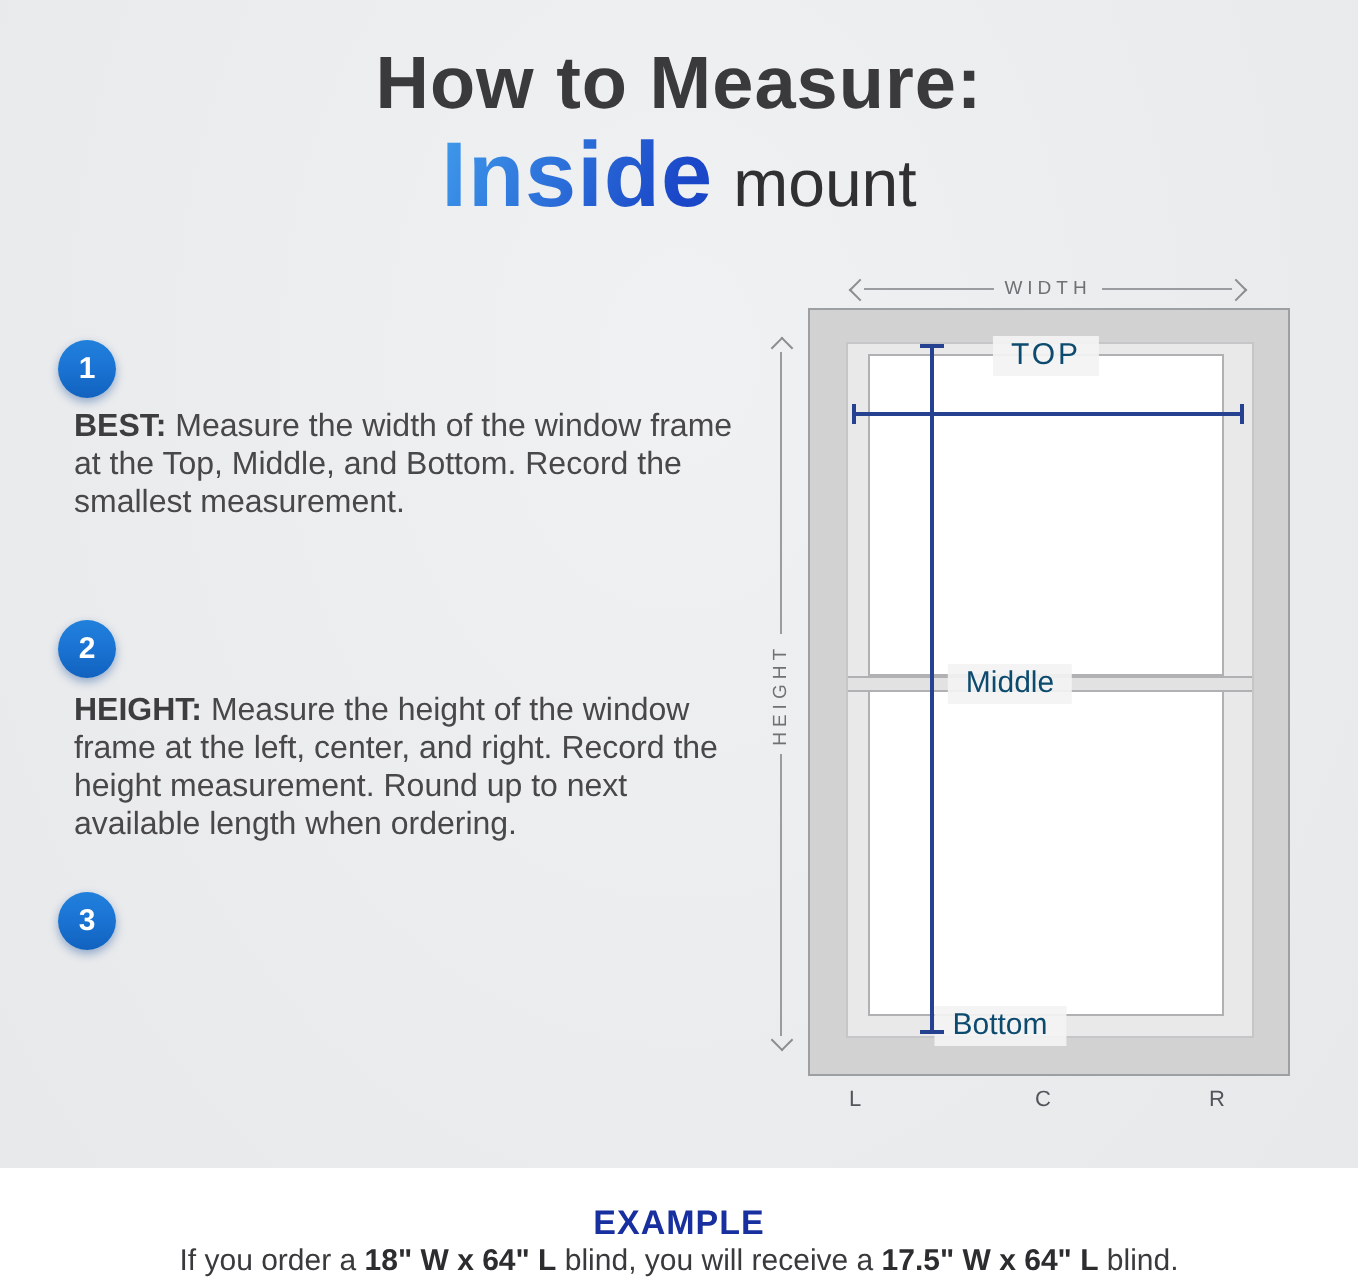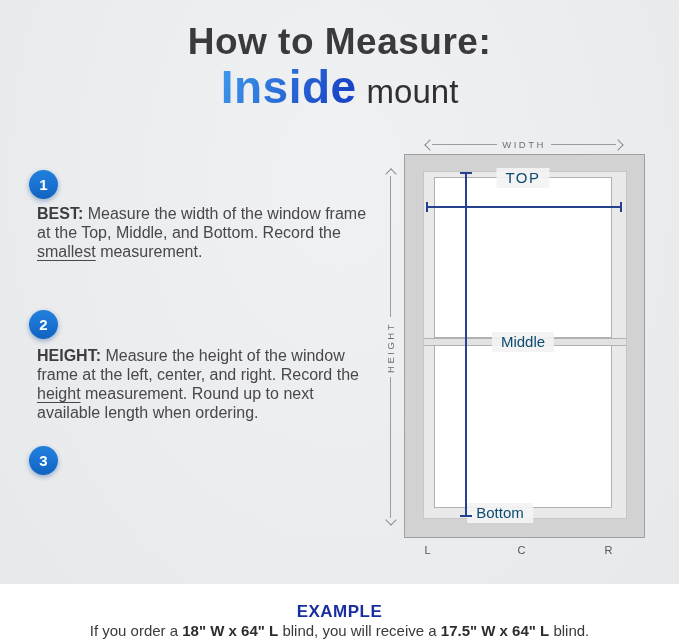--- a/index.html
+++ b/index.html
@@ -30,37 +30,37 @@
     color:#fff;font-size:15px;font-weight:700;
   }
   .badge1{left:29px;top:170px;}
   .badge2{left:29px;top:310px;}
   .badge3{left:29px;top:446px;}
   .step-text{position:absolute;left:37px;width:334px;font-size:16px;line-height:19px;color:#48484b;}
   .text1{top:204px;}
   .text2{top:346px;}
   .text3{top:483px;}
   .seg-b{font-weight:700;color:#3d3d40;}
-  .seg-u{text-decoration:underline;text-underline-offset:3px;text-decoration-thickness:1px;}
+  .seg-u{text-underline-offset:3px;text-decoration-thickness:1px;}
   
   .abs{position:absolute;box-sizing:border-box;}
   .win-outer{left:404px;top:154px;width:241px;height:384px;background:var(--frame-gray,#d2d2d3);border:1px solid #9da0a3;}
   .win-inner{left:423px;top:171px;width:204px;height:348px;background:#e9e9ea;border:1px solid #c6c6c8;}
   .pane{background:#ffffff;border:1px solid #b1b1b4;}
   .pane-top{left:434px;top:177px;width:178px;height:161px;}
   .pane-bottom{left:434px;top:345px;width:178px;height:163px;}
   .mid-rail{left:424px;top:338px;width:202px;height:8px;background:#e2e2e3;border-top:1px solid #b1b1b4;border-bottom:1px solid #b1b1b4;}
   
   .chip{
     position:absolute;transform:translateX(-50%);
     background:rgba(243,243,244,.92);
     padding:0 9px;font-size:15px;line-height:20px;color:#0c4a6e;white-space:nowrap;z-index:4;
   }
   .chip-top{left:523px;top:168px;letter-spacing:1.5px;}
-  .chip-middle{left:523px;top:332px;}
+  .chip-middle{left:505px;top:332px;}
   .chip-bottom{left:500px;top:503px;}
   
   .measure-v{left:465px;top:172px;width:2px;height:345px;background:var(--measure-blue,#26418f);z-index:5;}
   .measure-v::before,.measure-v::after{content:"";position:absolute;left:-5px;width:12px;height:2px;background:var(--measure-blue,#26418f);}
   .measure-v::before{top:0;}
   .measure-v::after{bottom:0;}
   .measure-h{left:426px;top:206px;width:196px;height:2px;background:var(--measure-blue,#26418f);z-index:5;}
   .measure-h::before,.measure-h::after{content:"";position:absolute;top:-4px;width:2px;height:10px;background:var(--measure-blue,#26418f);}
   .measure-h::before{left:0;}
   .measure-h::after{right:0;}

